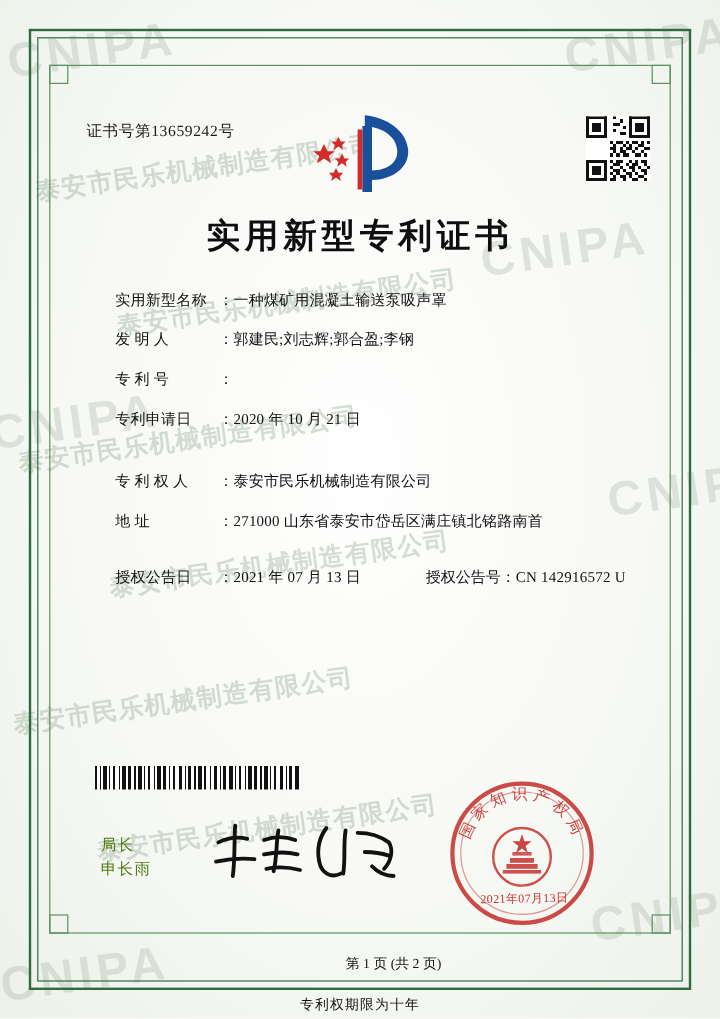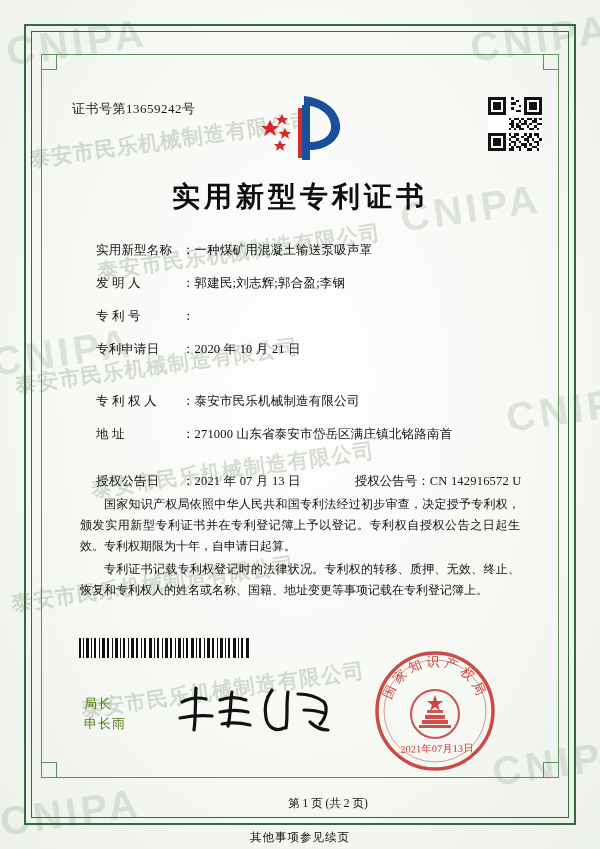--- a/index.html
+++ b/index.html
@@ -392,24 +392,20 @@
       <span class="field-label">授权公告日</span>
       <span class="field-colon">：</span>
       <span class="field-value">2021 年 07 月 13 日</span>
       <span class="sub-label">授权公告号</span>
       <span class="field-colon">：</span>
       <span class="field-value">CN 142916572 U</span>
     </div>
 
   </div>
 
-  <div class="body-text">
-    <p>国家知识产权局依照中华人民共和国专利法经过初步审查，决定授予专利权，颁发实用新型专利证书并在专利登记簿上予以登记。专利权自授权公告之日起生效。专利权期限为十年，自申请日起算。</p>
-    <p>专利证书记载专利权登记时的法律状况。专利权的转移、质押、无效、终止、恢复和专利权人的姓名或名称、国籍、地址变更等事项记载在专利登记簿上。</p>
-  </div>
 
   <svg class="barcode" viewBox="0 0 172 20" shape-rendering="crispEdges">
     <rect width="172" height="20" fill="#fdfdfb"></rect>
     <g fill="#111">
       <rect x="1" y="0" width="2" height="20"></rect>
         <rect x="5" y="0" width="1" height="20"></rect>
       <rect x="8" y="0" width="3" height="20"></rect>
         <rect x="13" y="0" width="1" height="20"></rect>
       <rect x="16" y="0" width="2" height="20"></rect>
         <rect x="21" y="0" width="1" height="20"></rect>
@@ -487,15 +483,15 @@
     <circle cx="63" cy="66" r="24" fill="none" stroke="#c5322f" stroke-width="2" opacity="0.85"></circle>
     <polygon points="63,47 65,53 71,53 66,57 68,63 63,59 58,63 60,57 55,53 61,53" fill="#c5322f" opacity="0.9"></polygon>
     <rect x="50" y="72" width="26" height="4" fill="#c5322f" opacity="0.85"></rect>
     <rect x="53" y="67" width="20" height="4" fill="#c5322f" opacity="0.85"></rect>
     <rect x="55" y="62" width="16" height="3" fill="#c5322f" opacity="0.8"></rect>
     <rect x="47" y="77" width="32" height="3" fill="#c5322f" opacity="0.85"></rect>
   </svg>
   <div class="seal-date">2021年07月13日</div>
 
   <div class="page-no">第 1 页 (共 2 页)</div>
-  <div class="footer-note">其他事项参见续页</div>
+  <div class="footer-note">专利权期限为十年</div>
 
 </div>
 
 </body></html>

